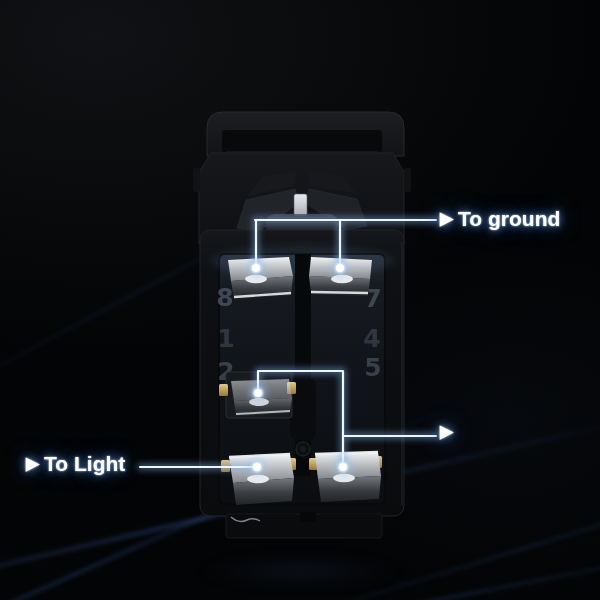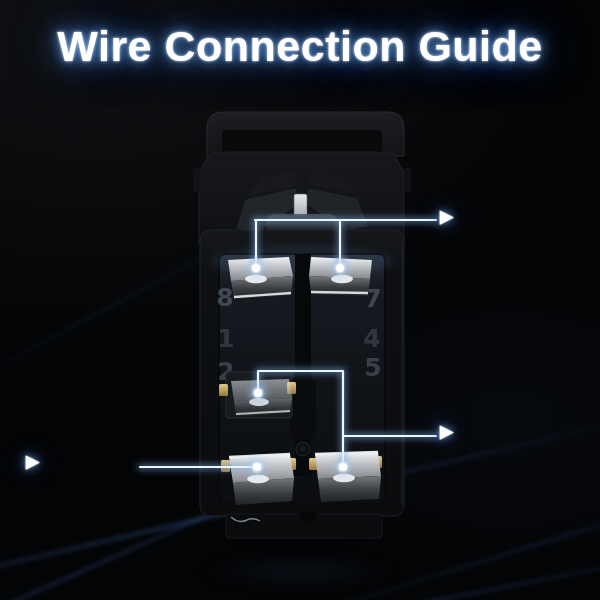--- a/index.html
+++ b/index.html
@@ -55,21 +55,20 @@
 
 <div class="stage">
 
   <div class="streak" id="streak1"></div>
   <div class="streak" id="streak2"></div>
   <div class="streak" id="streak3"></div>
   <div class="streak" id="streak4"></div>
   <div class="streak" id="streak5"></div>
   <div class="reflection"></div>
 
-  <div class="page-title">Wire Connection Guide</div>
 
   <svg width="600" height="600" viewBox="0 0 600 600">
     <defs>
       <linearGradient id="gCap" x1="0" y1="0" x2="0" y2="1">
         <stop offset="0" stop-color="#1d1e21"></stop>
           <stop offset="1" stop-color="#121315"></stop>
       </linearGradient>
       <linearGradient id="gFlange" x1="0" y1="0" x2="0" y2="1">
         <stop offset="0" stop-color="#17181b"></stop>
           <stop offset="1" stop-color="#0f1013"></stop>
@@ -237,21 +236,23 @@
       <g>
         <circle cx="343" cy="467" r="9" fill="rgba(150,195,245,0.45)" filter="url(#blur3)"></circle>
         <circle cx="343" cy="467" r="5.5" fill="rgba(230,242,255,0.8)" filter="url(#blur1)"></circle>
         <circle cx="343" cy="467" r="4" fill="#ffffff"></circle>
       </g>
     </g>
   </svg>
 
   <div class="callout" id="callout-ground">
     <span class="arrow">▶</span>
+    <span>To ground</span>
   </div>
   <div class="callout" id="callout-battery">
     <span class="arrow">▶</span>
   </div>
   <div class="callout" id="callout-light">
     <span class="arrow">▶</span>
+    <span>To Light</span>
   </div>
 
 </div>
 
 </body></html>

